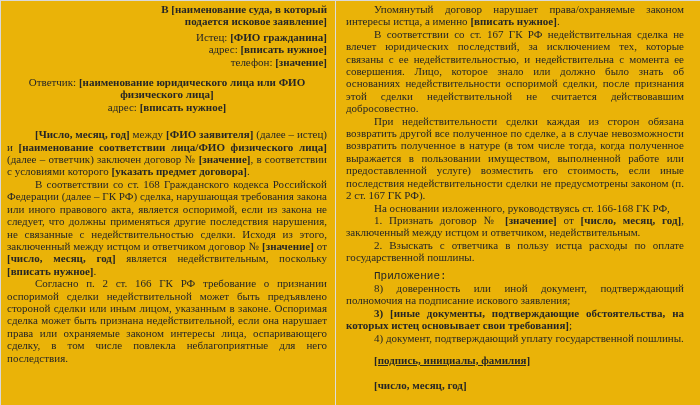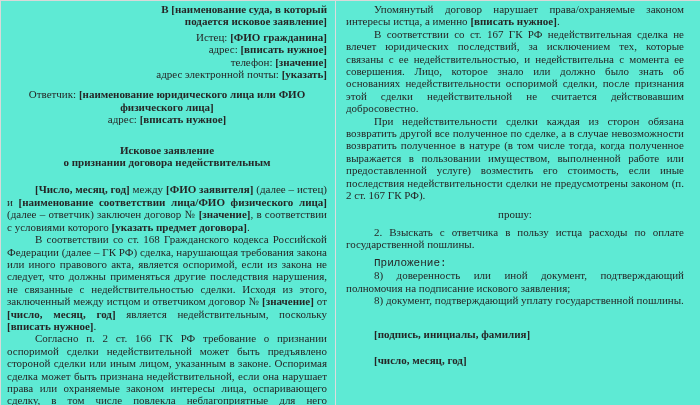--- a/index.html
+++ b/index.html
@@ -17,21 +17,21 @@
     overflow: hidden;
   }
   .sheet {
     box-sizing: border-box;
     width: 700px;
     height: 405px;
     border-top: 1px solid #d9d9d9;
     border-left: 1px solid #d9d9d9;
     display: flex;
     overflow: hidden;
-    background: #5eead4;
+    background: #eab308;
   }
   .col {
     box-sizing: border-box;
     padding-top: 2px;
   }
   .col-left {
     width: 334px;
     padding-left: 6px;
     padding-right: 8px;
   }
@@ -64,73 +64,70 @@
   .doc-title {
     margin-top: 18px;
     font-weight: bold;
   }
   .gap-lg { margin-top: 15px; }
   .prayer {
     margin-top: 6px;
     margin-bottom: 6px;
   }
   .attach-label { margin-top: 6px; font-family: Liberation Mono, monospace; }
-  .signature { margin-top: 22px; }
+  .signature { margin-top: 10px; text-decoration: underline; }
   .date-line { margin-top: 13px; }
 </style>
 </head>
 <body>
 
 <div class="sheet">
 
   <div class="col col-left">
 
     <div class="court-block right">
       <div><b>В [наименование суда, в который</b></div>
       <div><b>подается исковое заявление]</b></div>
     </div>
 
     <div class="plaintiff-block right">
       <div>Истец: <b>[ФИО гражданина]</b></div>
       <div>адрес: <b>[вписать нужное]</b></div>
       <div>телефон: <b>[значение]</b></div>
-      <div>адрес электронной почты: <b>[указать]</b></div>
     </div>
 
     <div class="defendant-block right">
       <div>Ответчик: <b>[наименование юридического лица или ФИО</b></div>
       <div><b>физического лица]</b></div>
       <div>адрес: <b>[вписать нужное]</b></div>
     </div>
 
-    <div class="doc-title center">
-      <div>Исковое заявление</div>
-      <div>о признании договора недействительным</div>
-    </div>
 
     <p class="para gap-lg"><b>[Число, месяц, год]</b> между <b>[ФИО заявителя]</b> (далее – истец) и <b>[наименование соответствии лица/ФИО физического лица]</b> (далее – ответчик) заключен договор № <b>[значение]</b>, в соответствии с условиями которого <b>[указать предмет договора]</b>.</p>
     <p class="para">В соответствии со ст. 168 Гражданского кодекса Российской Федерации (далее – ГК РФ) сделка, нарушающая требования закона или иного правового акта, является оспоримой, если из закона не следует, что должны применяться другие последствия нарушения, не связанные с недействительностью сделки. Исходя из этого, заключенный между истцом и ответчиком договор № <b>[значение]</b> от <b>[число, месяц, год]</b> является недействительным, поскольку <b>[вписать нужное]</b>.</p>
     <p class="para">Согласно п. 2 ст. 166 ГК РФ требование о признании оспоримой сделки недействительной может быть предъявлено стороной сделки или иным лицом, указанным в законе. Оспоримая сделка может быть признана недействительной, если она нарушает права или охраняемые законом интересы лица, оспаривающего сделку, в том числе повлекла неблагоприятные для него последствия.</p>
 
   </div>
 
   <div class="divider"></div>
 
   <div class="col col-right">
 
     <p class="para">Упомянутый договор нарушает права/охраняемые законом интересы истца, а именно <b>[вписать нужное]</b>.</p>
     <p class="para">В соответствии со ст. 167 ГК РФ недействительная сделка не влечет юридических последствий, за исключением тех, которые связаны с ее недействительностью, и недействительна с момента ее совершения. Лицо, которое знало или должно было знать об основаниях недействительности оспоримой сделки, после признания этой сделки недействительной не считается действовавшим добросовестно.</p>
     <p class="para">При недействительности сделки каждая из сторон обязана возвратить другой все полученное по сделке, а в случае невозможности возвратить полученное в натуре (в том числе тогда, когда полученное выражается в пользовании имуществом, выполненной работе или предоставленной услуге) возместить его стоимость, если иные последствия недействительности сделки не предусмотрены законом (п. 2 ст. 167 ГК РФ).</p>
+    <p class="para">На основании изложенного, руководствуясь ст. 166-168 ГК РФ,</p>
 
-    <div class="prayer center">прошу:</div>
 
+    <p class="para">1. Признать договор № <b>[значение]</b> от <b>[число, месяц, год]</b>, заключенный между истцом и ответчиком, недействительным.</p>
     <p class="para">2. Взыскать с ответчика в пользу истца расходы по оплате государственной пошлины.</p>
 
     <p class="para attach-label">Приложение:</p>
     <p class="para">8) доверенность или иной документ, подтверждающий полномочия на подписание искового заявления;</p>
-    <p class="para">8) документ, подтверждающий уплату государственной пошлины.</p>
+    <p class="para"><b>3) </b><b>[иные документы, подтверждающие обстоятельства, на которых истец основывает свои требования]</b>;</p>
+    <p class="para">4) документ, подтверждающий уплату государственной пошлины.</p>
 
     <p class="para signature"><b>[подпись, инициалы, фамилия]</b></p>
     <p class="para date-line"><b>[число, месяц, год]</b></p>
 
   </div>
 
 </div>
 
 </body></html>

